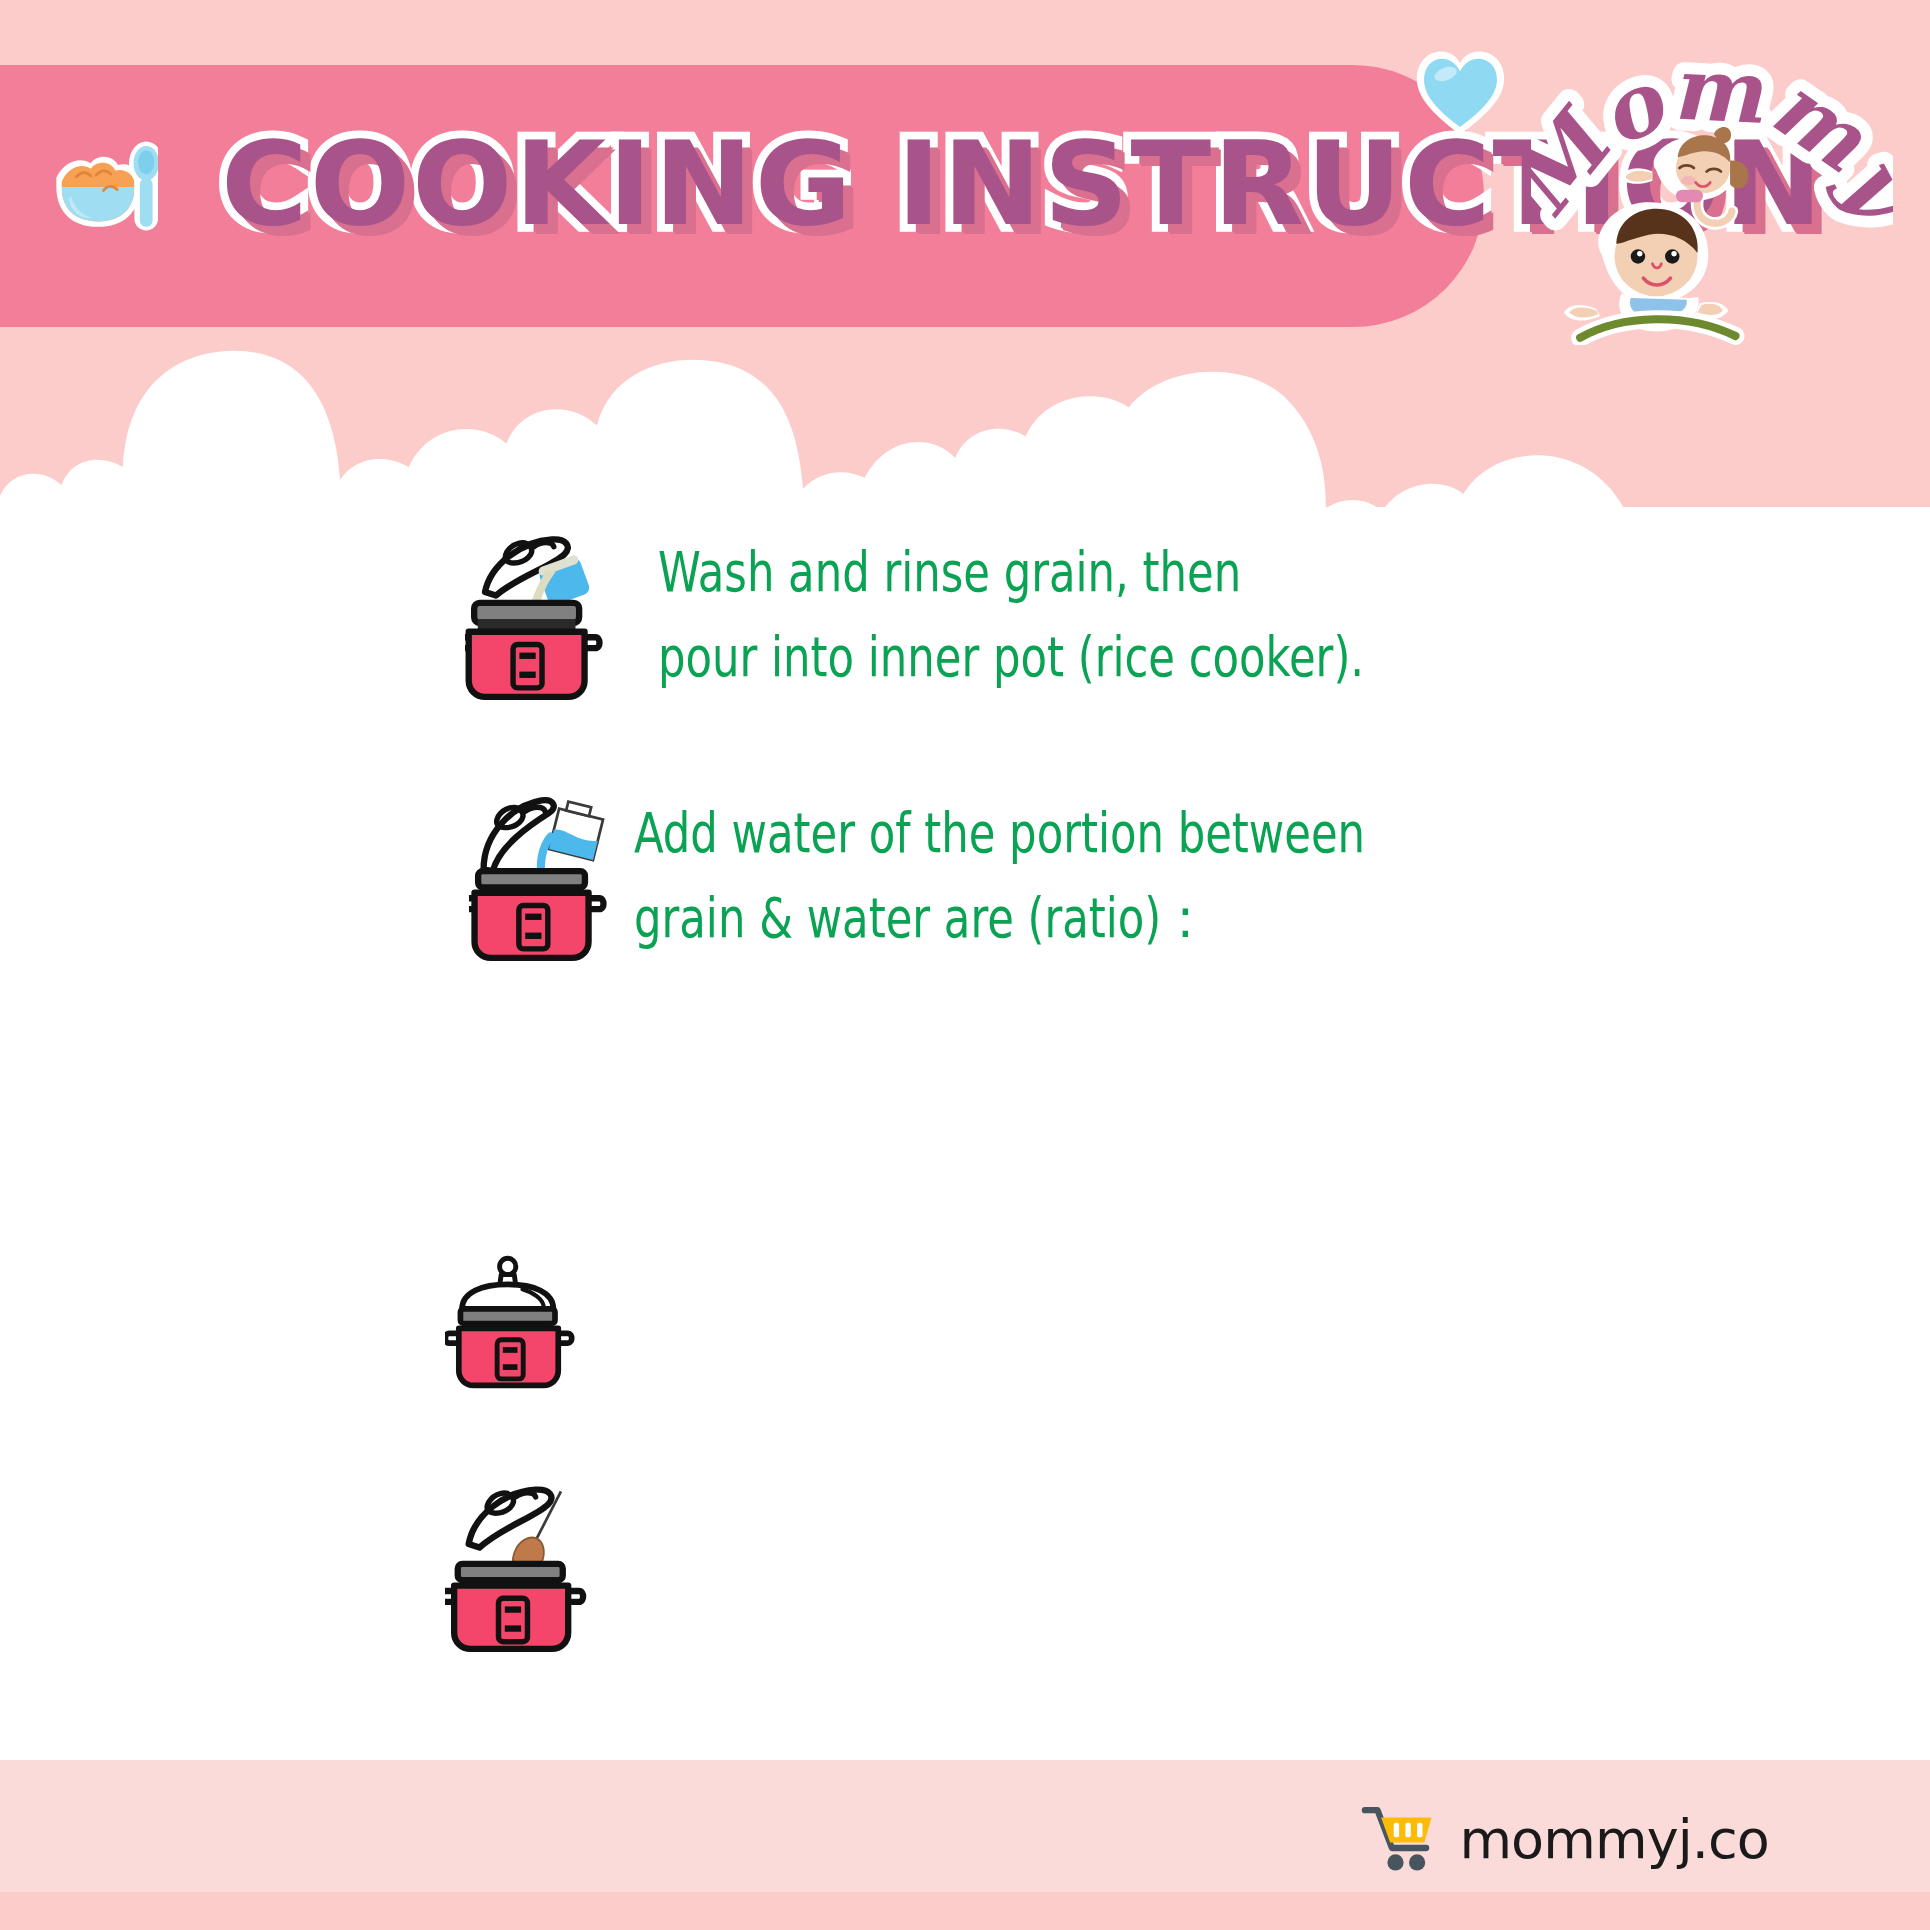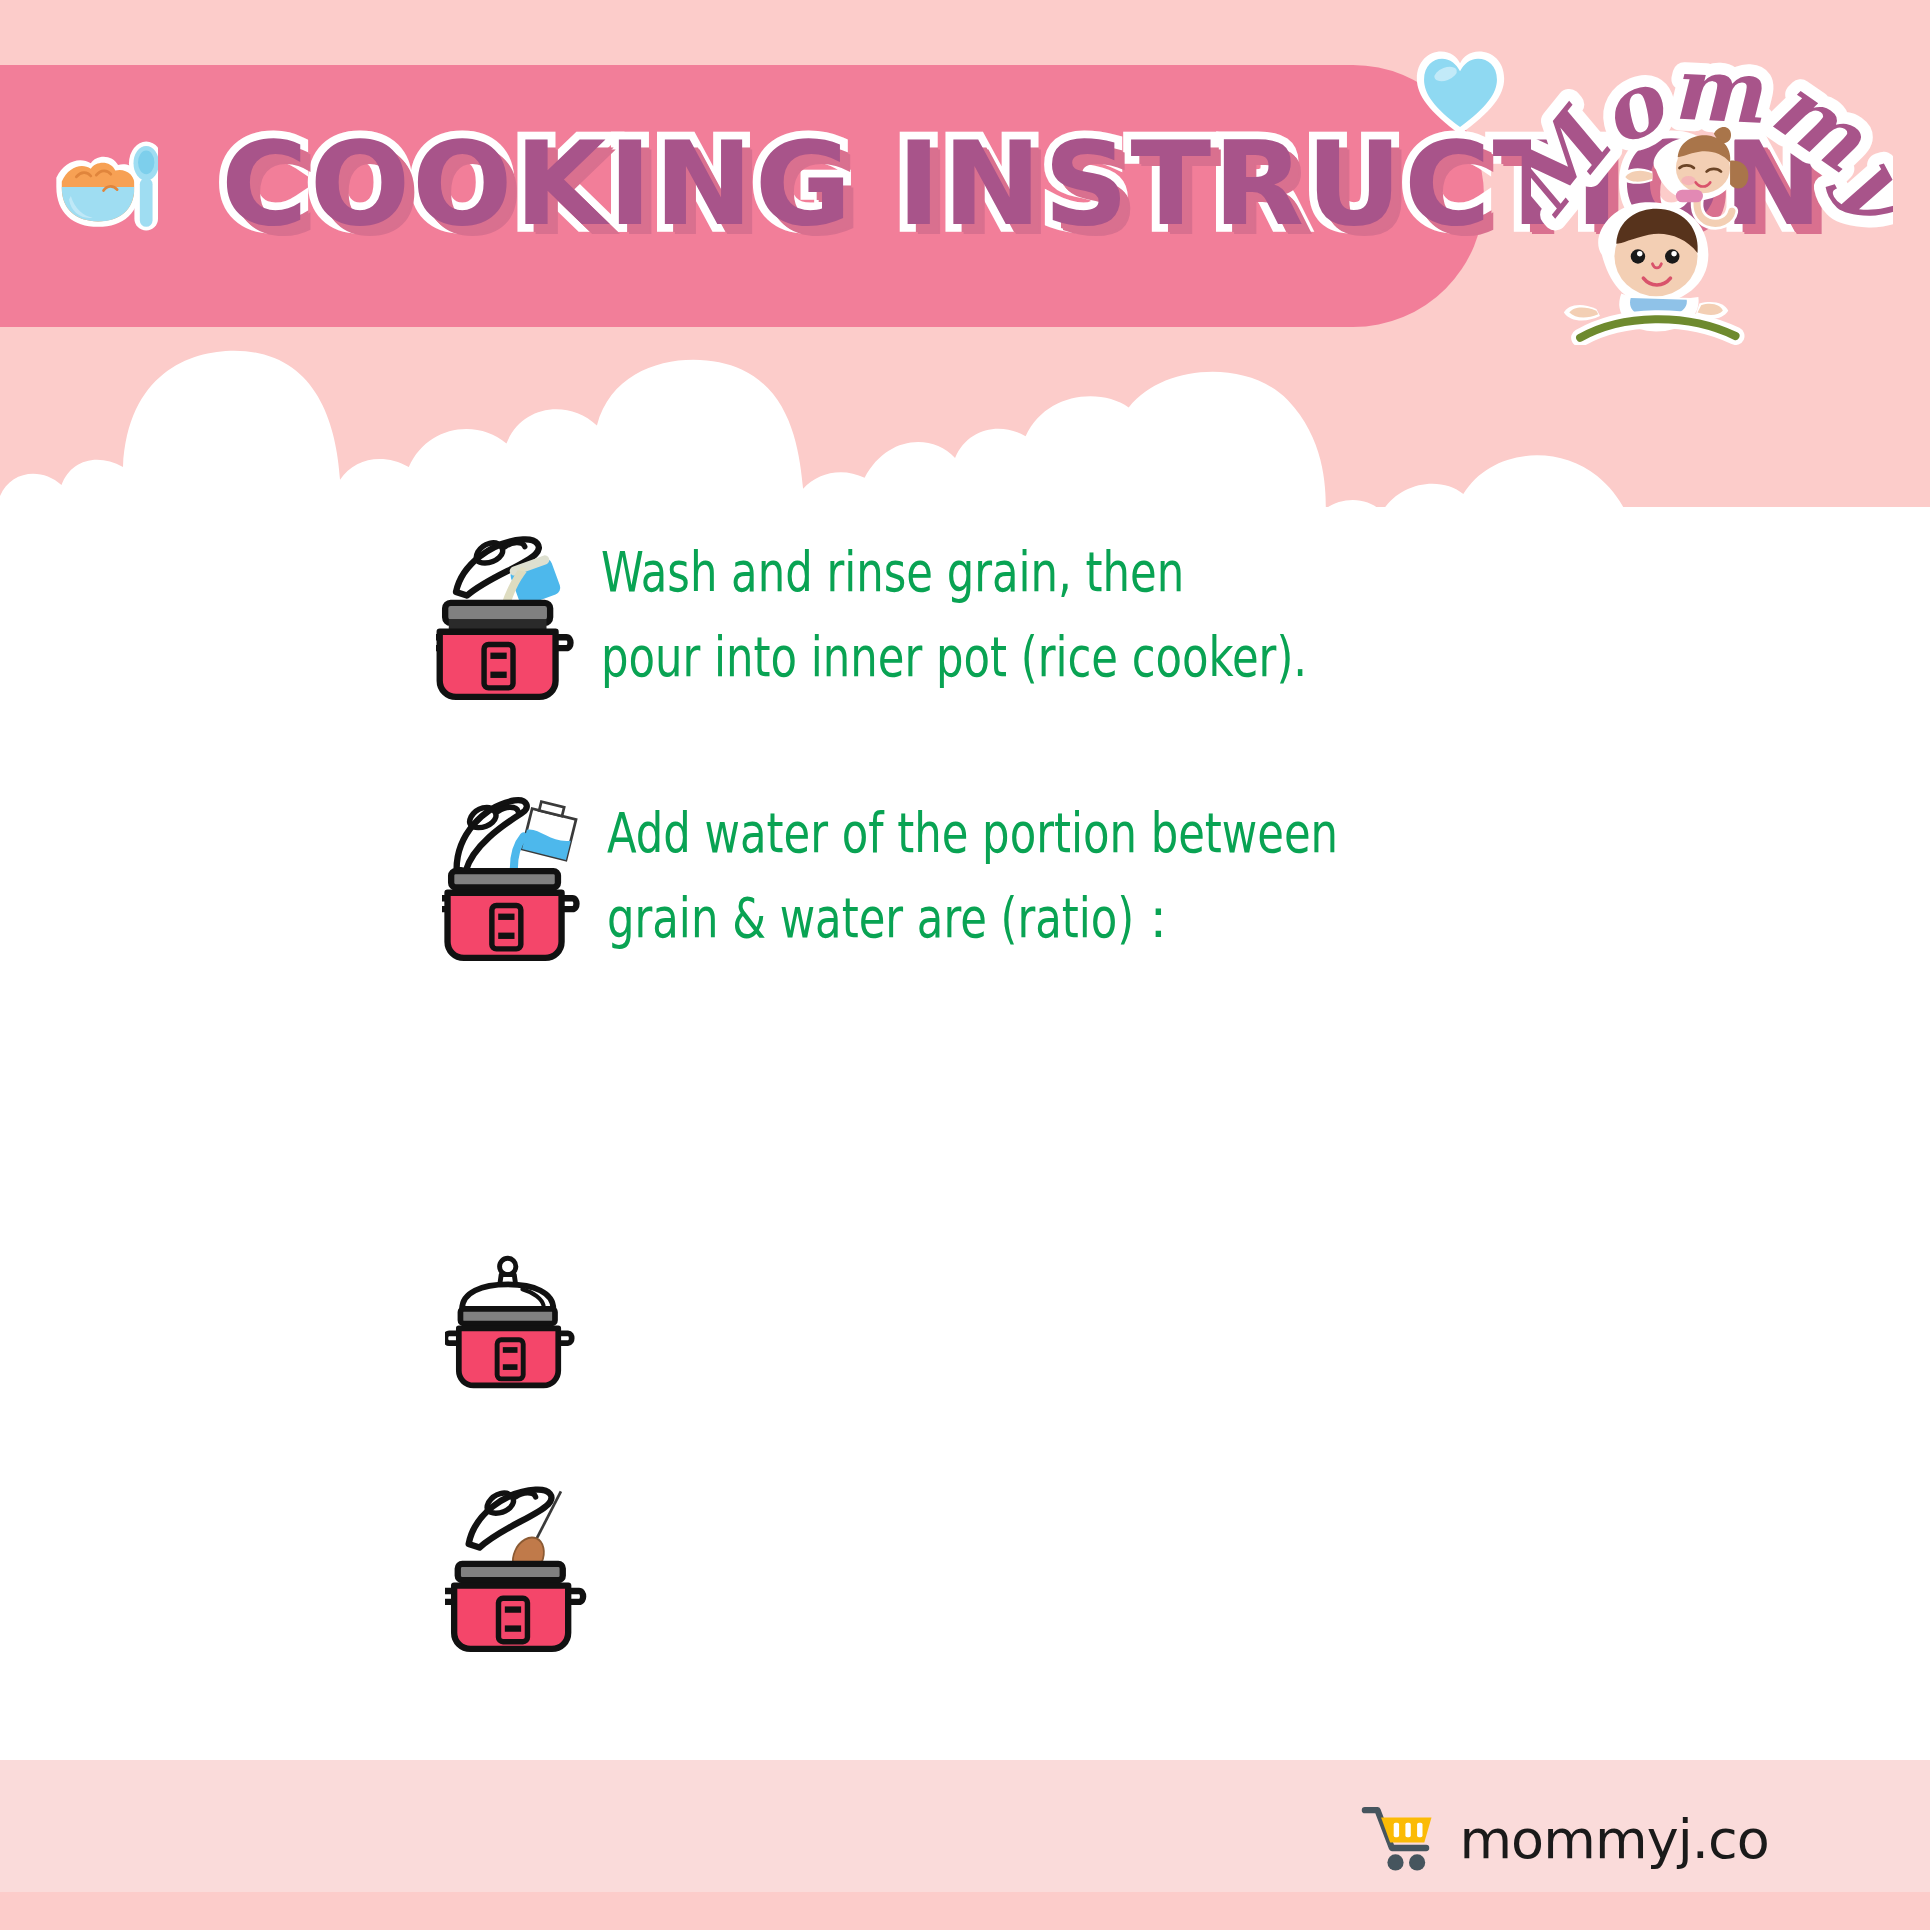--- a/index.html
+++ b/index.html
@@ -155,22 +155,22 @@
     content: "";
     position: absolute;
     left: -42px;
     top: 36px;
     width: 18px;
     height: 18px;
     border-radius: 50%;
     background: #09a353;
   }
 
-  .step1 { left: 436px; top: 18px; }
-  .step2 { left: 442px; top: 279px; }
+  .step1 { left: 465px; top: 18px; gap: 28px; }
+  .step2 { left: 469px; top: 279px; }
   .step3 { left: 445px; top: 735px; }
   .step4 { left: 445px; top: 970px; }
 
   .step3 .step-body { padding-top: 0px; }
   .step4 .step-body { padding-top: 7.2px; }
 
   
   .footer {
     position: absolute;
     left: 0;

